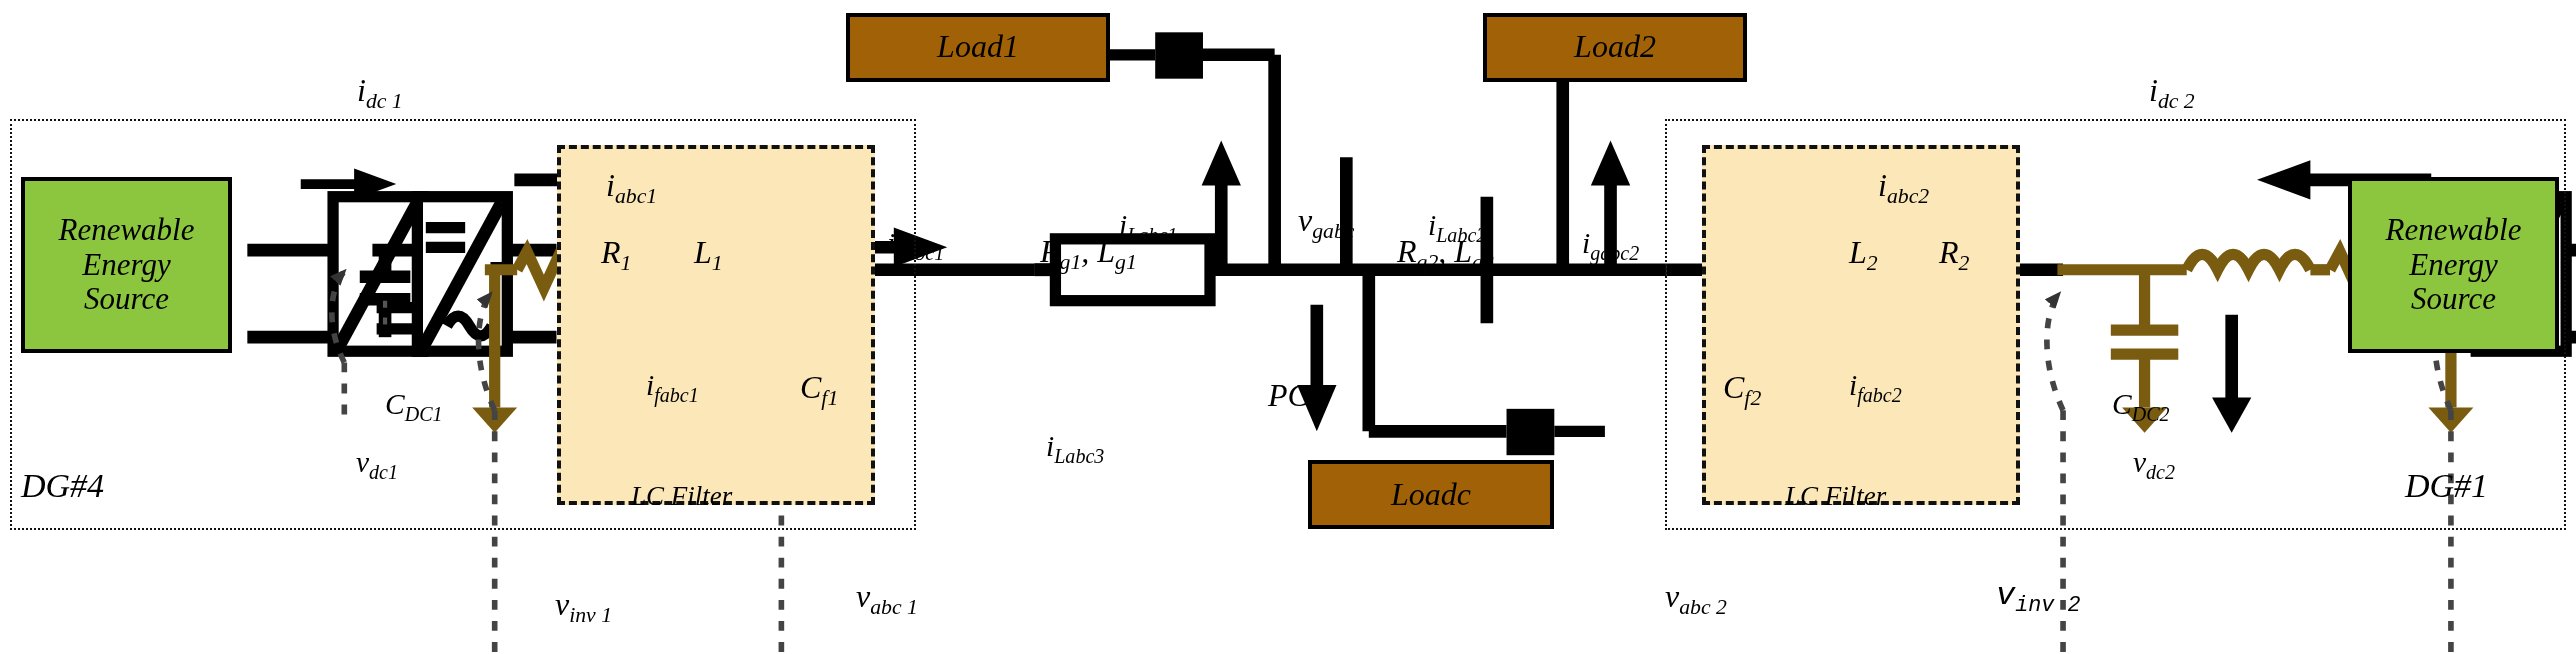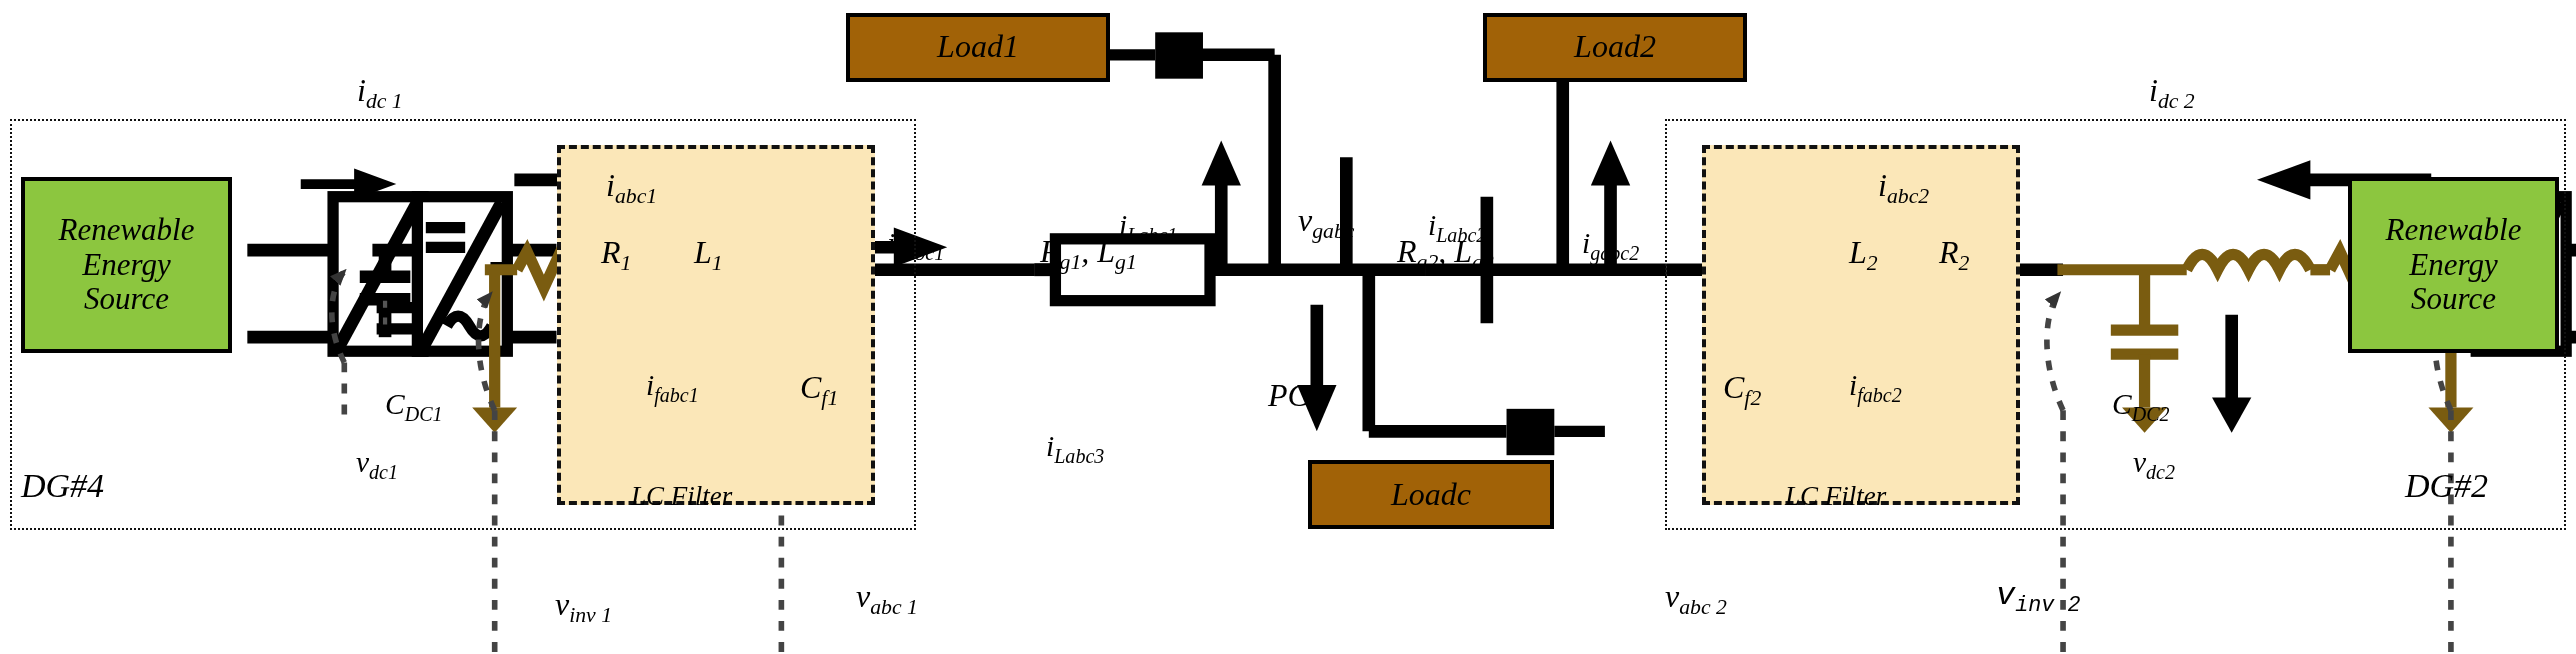--- a/index.html
+++ b/index.html
@@ -354,21 +354,21 @@
 
   <div class="blkbox res-box" style="left:21px; top:177px; width:211px; height:176px;">
     <div>Renewable</div>
     <div>Energy</div>
     <div>Source</div>
   </div>
 
   <div class="lcframe" style="left:557px; top:145px; width:318px; height:360px;"></div>
 
   <div class="dgframe" style="left:1665px; top:119px; width:901px; height:411px;"></div>
-  <div class="lbl dglabel" style="left:2405px; top:469px;">DG#2</div>
+  <div class="lbl dglabel" style="left:2405px; top:469px;">DG#1</div>
 
   <div class="blkbox res-box" style="left:2348px; top:177px; width:211px; height:176px;">
     <div>Renewable</div>
     <div>Energy</div>
     <div>Source</div>
   </div>
 
   <div class="lcframe" style="left:1702px; top:145px; width:318px; height:360px;"></div>
 
   <div class="blkbox load-box" style="left:846px; top:12.6px; width:264px; height:69px;">

